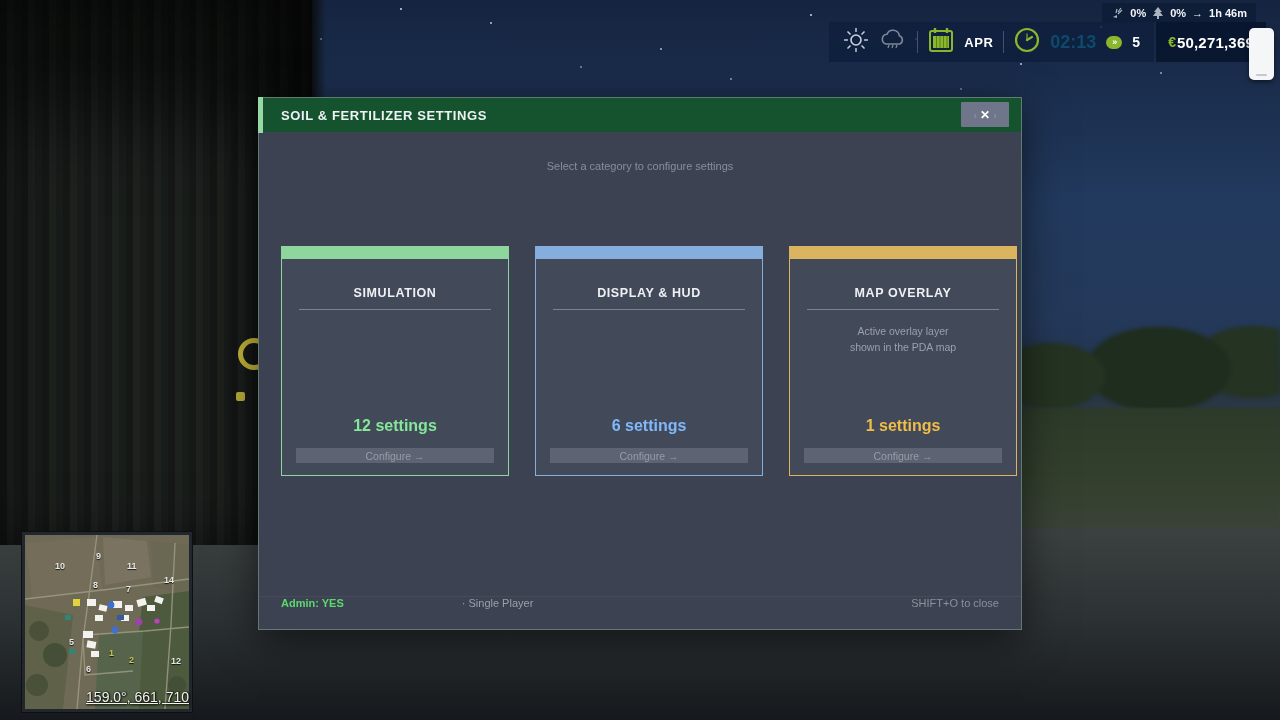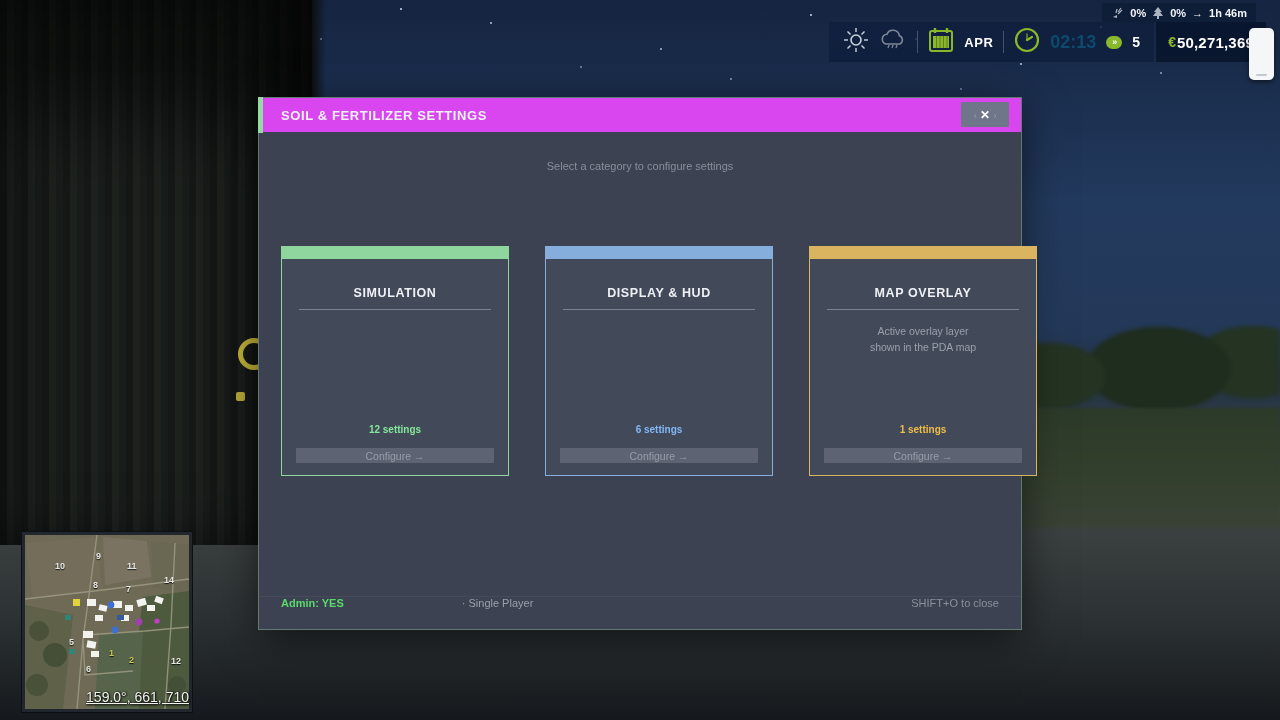--- a/index.html
+++ b/index.html
@@ -41,35 +41,35 @@
   .moneybox { display:flex; align-items:center; background:rgba(8,22,46,.92); padding:0 12px; margin-left:2px; }
   .money-cur { color:#8ab82d; font-weight:bold; font-size:14px; margin-right:1px; }
   .money-amt { color:#fff; font-weight:bold; font-size:15px; letter-spacing:.2px; }
   .phone { position:absolute; top:28px; right:6px; width:25px; height:52px; background:#f4f6f8; border-radius:5px;
     box-shadow:0 2px 5px rgba(0,0,0,.5); }
   .phone:after { content:""; position:absolute; bottom:4px; left:7px; width:11px; height:2px; background:#c3c9cf; border-radius:1px; }
 
   
   .dialog { position:absolute; left:258px; top:97px; width:764px; height:533px; background:#3c4251;
     border:1px solid rgba(150,212,160,.4); box-shadow:0 10px 40px rgba(0,0,0,.55); }
-  .titlebar { position:relative; height:34px; background:#d946ef; display:flex; align-items:center; }
+  .titlebar { position:relative; height:34px; background:#14532d; display:flex; align-items:center; }
   .title-accent { position:absolute; left:-1px; top:-1px; width:5px; height:36px; background:#97d9a5; }
   .dlg-title { color:#eef1f5; font-size:13px; font-weight:bold; letter-spacing:.6px; padding-left:22px; }
   .close-btn { position:absolute; right:12px; top:4px; width:48px; height:25px; background:#70768a; border:none;
     color:#fff; font-size:12px; font-weight:bold; border-radius:1px; cursor:pointer; }
   .close-btn span.side { color:#9aa0b2; font-size:9px; font-weight:normal; }
   .hint { text-align:center; margin-top:28px; color:#888e9a; font-size:11px; }
 
-  .cards { position:absolute; left:22px; top:148px; display:flex; gap:36px; }
+  .cards { position:absolute; left:22px; top:148px; display:flex; gap:26px; }
   .card { width:228px; height:230px; background:#424959; position:relative; border:1px solid var(--accent); text-align:center; }
   .card-top { height:13px; background:var(--accent); margin:-1px -1px 0 -1px; }
   .card-title { margin-top:27px; color:#eef0f4; font-size:12.5px; font-weight:bold; letter-spacing:.6px; }
   .card-rule { width:192px; height:1px; background:#7c828f; margin:9px auto 13px; }
   .card-desc { color:#9aa0ac; font-size:10.5px; line-height:16px; }
-  .card-count { position:absolute; bottom:40px; left:0; right:0; color:var(--accent); font-size:10px; font-weight:bold;
+  .card-count { position:absolute; bottom:40px; left:0; right:0; color:var(--accent); font-size:16px; font-weight:bold;
     filter:saturate(1.3) brightness(1.05); }
   .card-btn { position:absolute; bottom:12px; left:14px; right:14px; height:15px; background:#5d6372; border:none;
     color:#969ca8; font-size:10.5px; cursor:pointer; }
 
   .dlg-footer { position:absolute; left:0; right:0; bottom:0; height:33px; display:flex; align-items:flex-start;
     padding:0 22px; border-top:1px solid rgba(255,255,255,.05); }
   .admin { color:#5cd96e; font-size:11px; font-weight:bold; }
   .mode { color:#9aa0ab; font-size:11px; margin-left:118px; }
   .close-hint { margin-left:auto; color:#8b919d; font-size:11px; }
 

